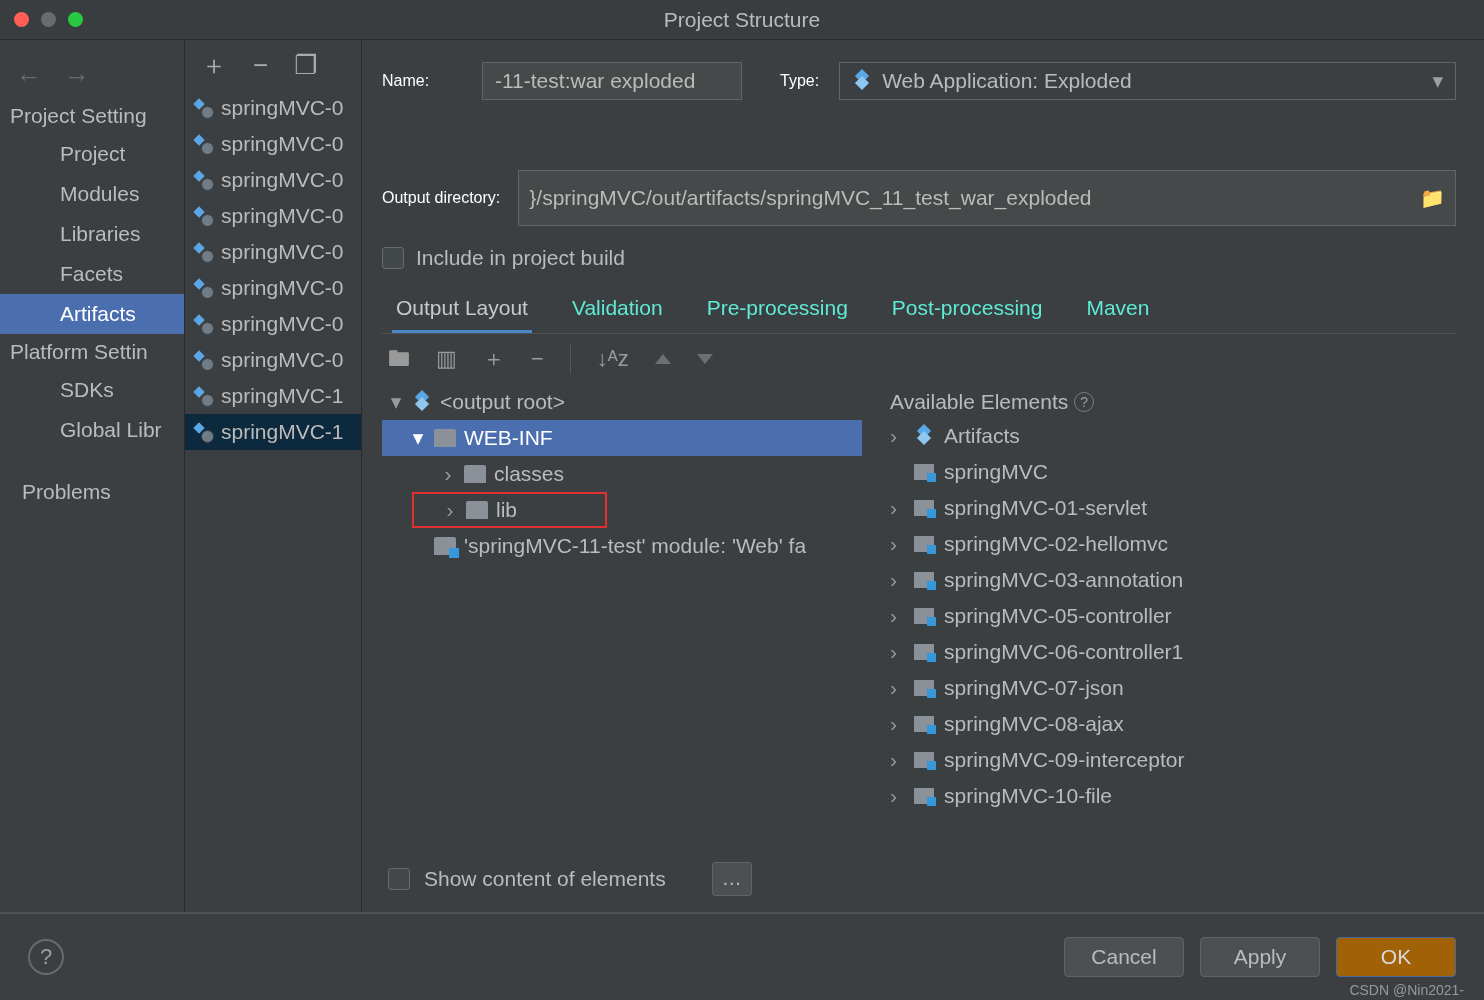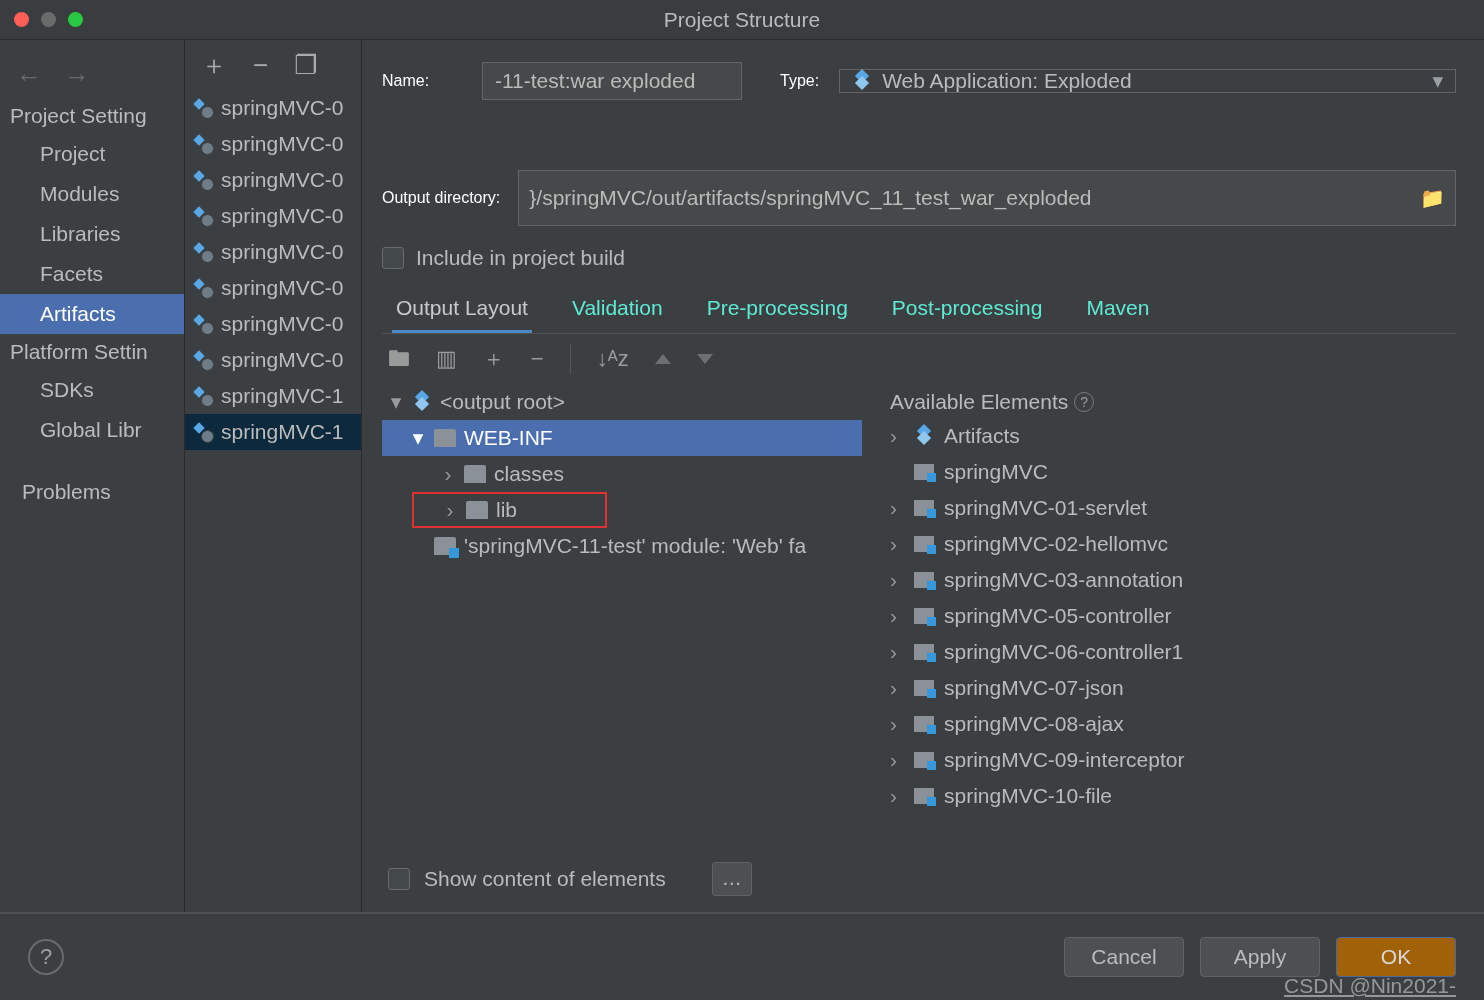--- a/index.html
+++ b/index.html
@@ -23,42 +23,42 @@
   .tl.yellow{ background:#6b6b6b; }
   .tl.green { background:#28c840; }
   .title-text { text-align:center; line-height:40px; font-size:21px; color:#bbbbbb; }
 
   .body-area { display:flex; height:calc(1000px - 40px - 88px); }
   
   .sidebar-left { width:185px; background:#3c3f41; border-right:1px solid #2b2b2b; padding-top:8px; }
   .nav-arrows { padding:12px 16px 12px 16px; display:flex; gap:22px; color:#6a6a6a; font-size:26px; }
   .nav-arrows span { line-height:1; }
   .side-head { padding:6px 10px 6px 10px; color:#bbbbbb; font-size:21px; white-space:nowrap; overflow:hidden; }
-  .side-item { padding:8px 10px 8px 40px; color:#bbbbbb; font-size:21px; white-space:nowrap; overflow:hidden; cursor:pointer; }
+  .side-item { padding:8px 10px 8px 60px; color:#bbbbbb; font-size:21px; white-space:nowrap; overflow:hidden; cursor:pointer; }
   .side-item.selected { background:#4b6eaf; color:#ffffff; }
   
   .artifact-list { width:177px; background:#3c3f41; border-right:1px solid #2b2b2b; display:flex; flex-direction:column; }
   .artifact-tools { height:50px; display:flex; align-items:center; gap:26px; padding:0 16px; }
   .tool-glyph { color:#aaaaaa; font-size:26px; line-height:1; cursor:pointer; }
   .art-item { display:flex; align-items:center; gap:8px; padding:6px 8px; white-space:nowrap; overflow:hidden; font-size:21px; cursor:pointer; }
   .art-item.selected { background:#0d293e; }
   .art-icon { width:20px; height:20px; display:inline-block; position:relative; flex:0 0 20px; }
   .art-icon::before { content:""; position:absolute; top:2px; left:2px; width:8px; height:8px; background:#5aa7e7; transform:rotate(45deg); }
   .art-icon::after  { content:""; position:absolute; bottom:-1px; right:-1px; width:11px; height:11px; border-radius:50%; background:#6e7c88; border:1px solid #3c3f41; }
 
   
   .right-panel { flex:1; background:#3c3f41; padding:22px 28px 8px 20px; display:flex; flex-direction:column; position:relative; }
 
   .form-row { display:flex; align-items:center; margin-bottom:30px; gap:20px; }
   .form-label { color:#ffffff; font-size:16px; }
   .text-field {
     background:#45494a; border:1px solid #646464; height:38px;
     color:#bbbbbb; font-size:21px; padding:0 12px; line-height:36px;
   }
-  .type-sel   { display:flex; align-items:center; gap:10px; background:#3c3f41; border:1px solid #646464; height:24px; padding:0 12px; flex:1; }
+  .type-sel   { display:flex; align-items:center; gap:10px; background:#3c3f41; border:1px solid #646464; height:38px; padding:0 12px; flex:1; }
   .type-sel .arrow { margin-left:auto; color:#9aa0a6; }
   .diamond2 { position:relative; width:20px; height:20px; }
   .diamond2::before, .diamond2::after { content:""; position:absolute; width:10px; height:10px; background:#5aa7e7; transform:rotate(45deg); }
   .diamond2::before { top:0; left:5px; }
   .diamond2::after  { top:7px; left:5px; background:#8fc7f1; }
 
   .output-row { display:flex; align-items:center; gap:18px; margin-bottom:20px;margin-top:40px; }
   .output-field { flex:1; background:#45494a; border:1px solid #646464; height:56px; display:flex; align-items:center; padding:0 10px; }
   .output-field .txt { color:#bbbbbb; font-size:21px; white-space:nowrap; overflow:hidden; flex:1; }
   .output-field .fldicon { color:#7b828a; font-size:20px; margin-left:8px; }
@@ -102,21 +102,21 @@
   .show-row { display:flex; align-items:center; gap:14px; padding:14px 6px 8px 6px; }
   .dots-btn { width:40px; height:34px; border:1px solid #5e6366; background:#4c5052; color:#bbbbbb; text-align:center; line-height:30px; font-size:20px; border-radius:3px; cursor:pointer; }
 
   
   .bottom { position:absolute; bottom:0; left:0; right:0; height:88px; background:#3c3f41; border-top:2px solid #515151; display:flex; align-items:center; padding:0 28px; }
   .help-round { width:36px; height:36px; border:2px solid #6a6a6a; border-radius:50%; text-align:center; line-height:32px; color:#9e9e9e; font-size:22px; cursor:pointer; }
   .btns { margin-left:auto; display:flex; gap:16px;align-items:flex-end; }
   .btn { width:120px; height:40px; border:1px solid #5e6366; background:#4c5052; color:#bbbbbb; font-size:21px; border-radius:4px; text-align:center; line-height:38px; cursor:pointer; }
   .btn.primary { border:1px solid #4a6a9d; background:#a16207; color:#d8d8d8; }
 
-  .watermark { position:absolute; right:28px; bottom:2px; color:#bdbdbd; font-size:21px; opacity:.7; pointer-events:none;text-decoration:underline; }
+  .watermark { position:absolute; right:20px; bottom:2px; color:#bdbdbd; font-size:14px; opacity:.7; pointer-events:none; }
 </style>
 </head>
 <body>
 
 <div class="window-title-bar">
   <div class="traffic-lights">
     <div class="tl red"></div>
     <div class="tl yellow"></div>
     <div class="tl green"></div>
   </div>

